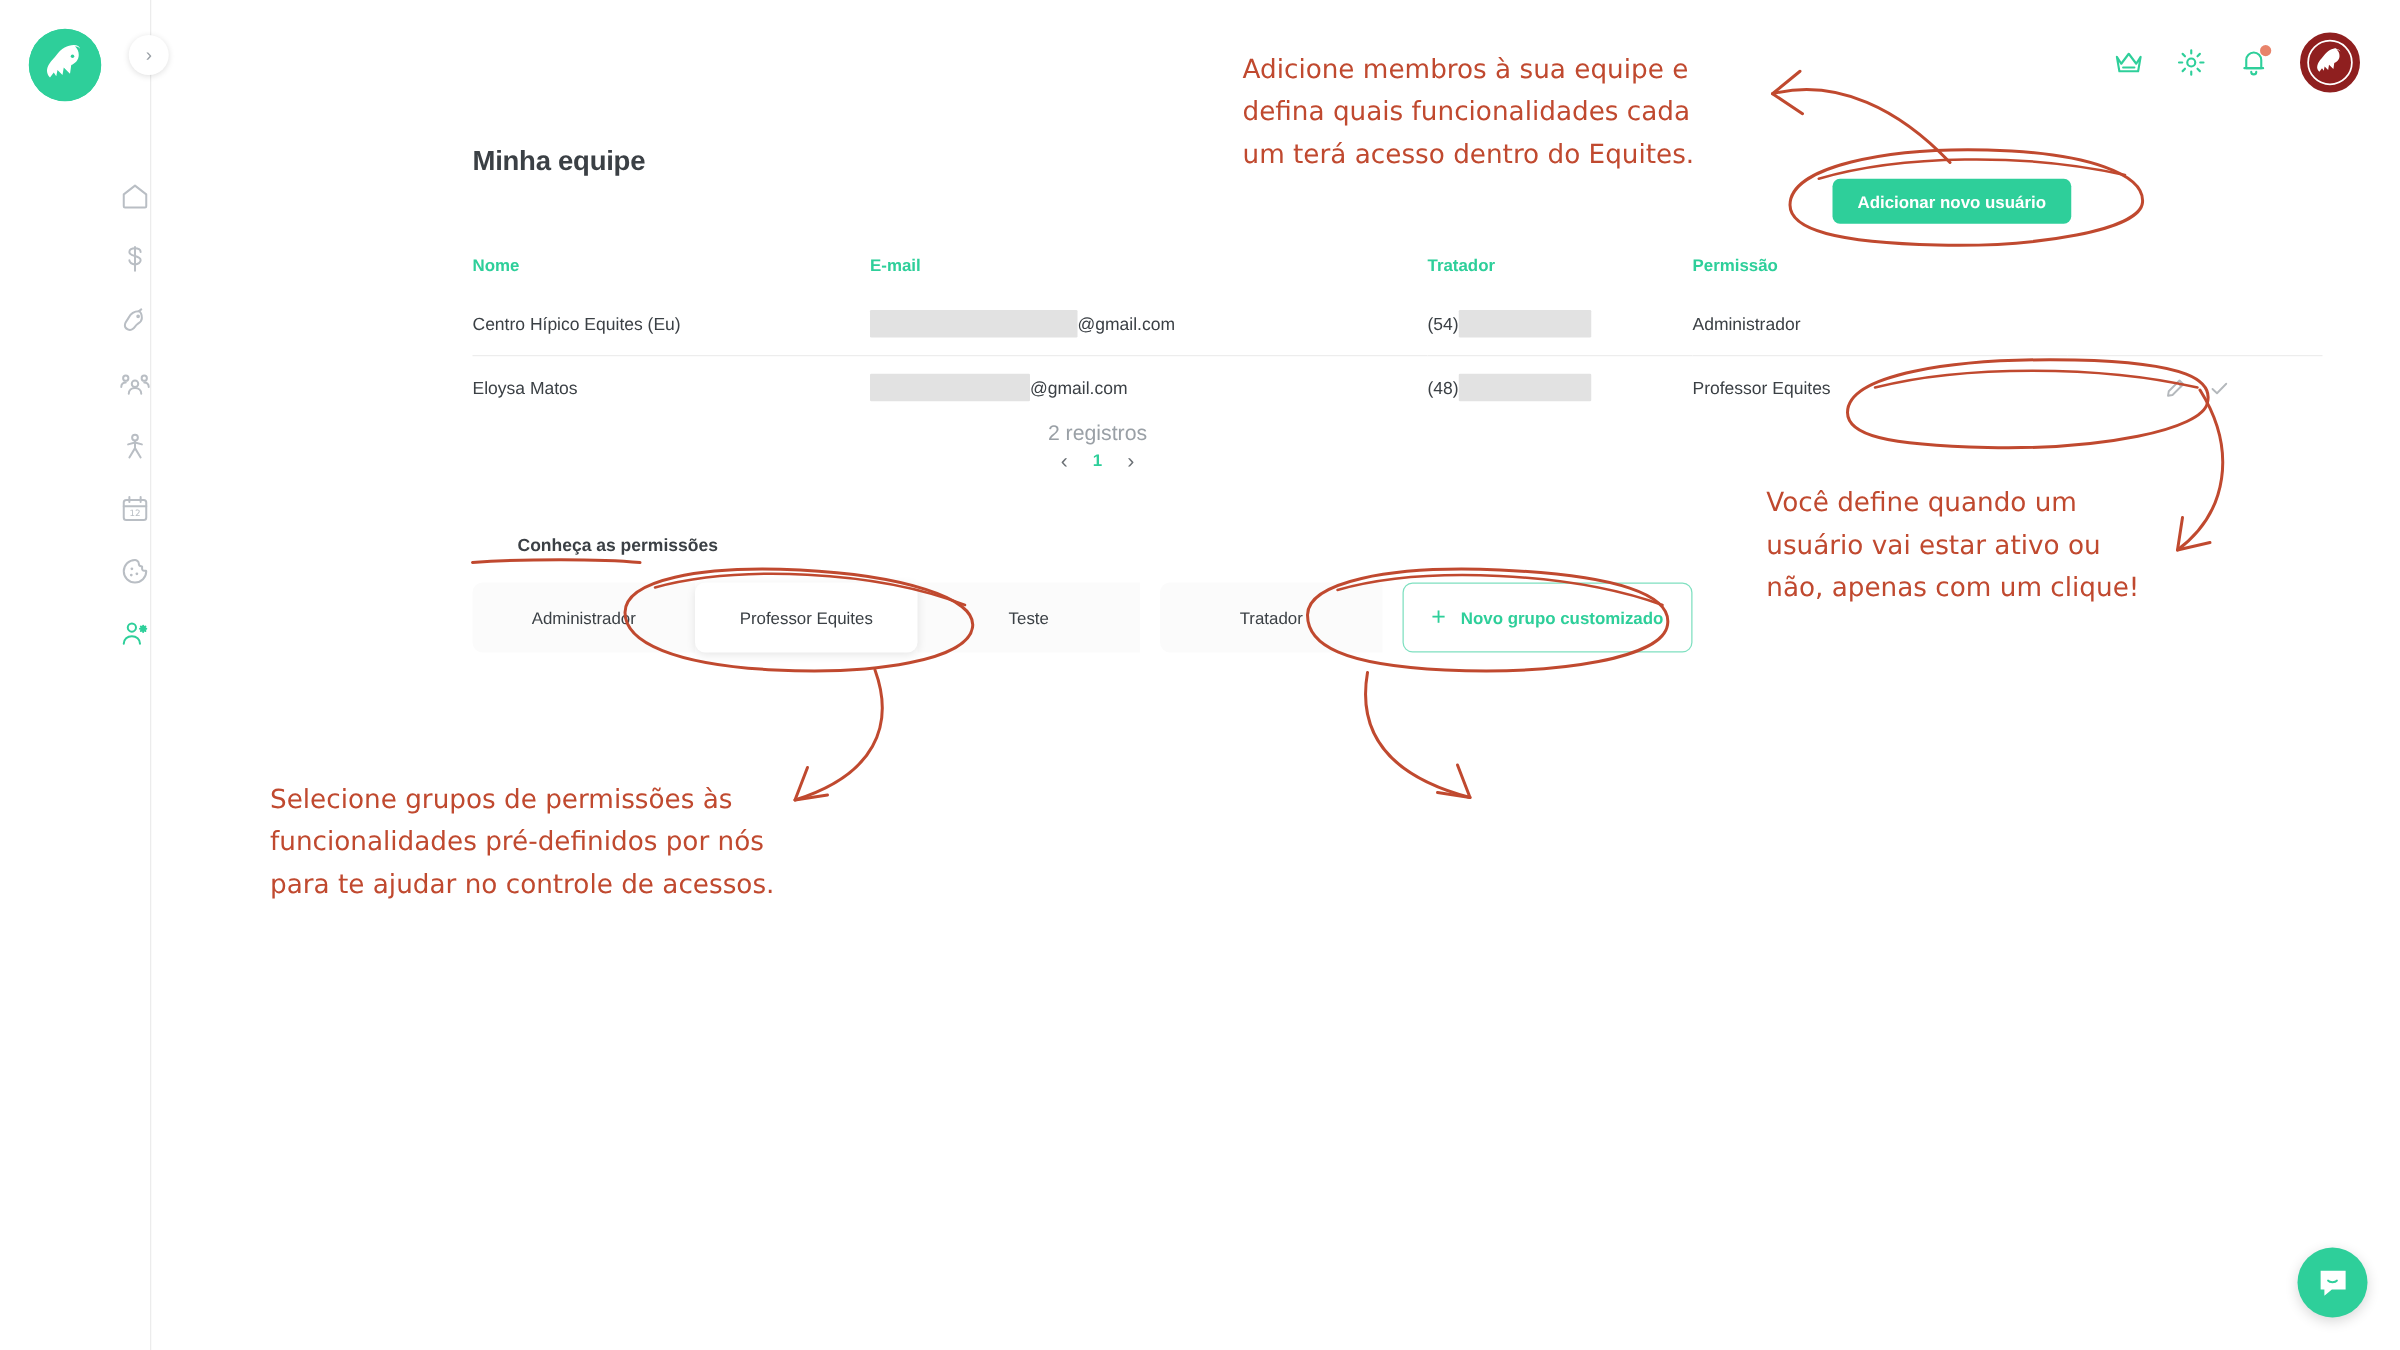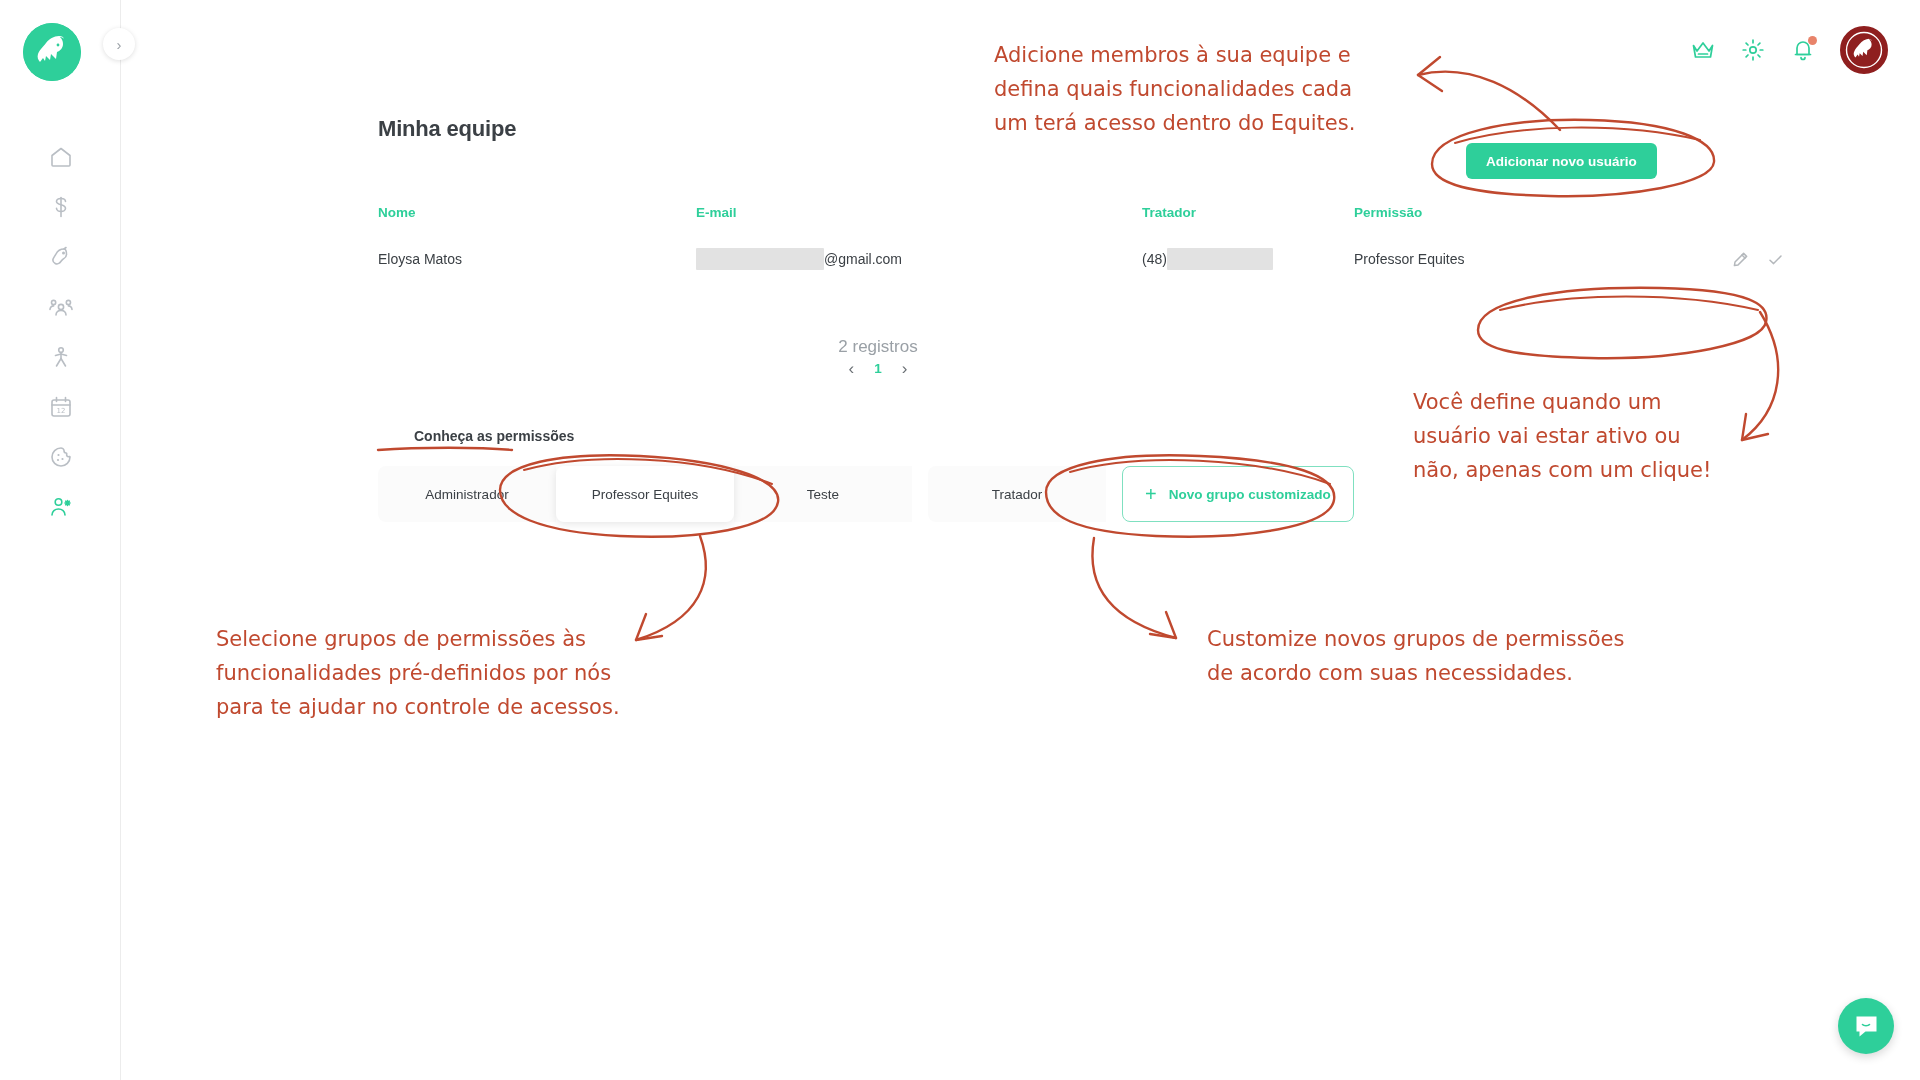--- a/index.html
+++ b/index.html
@@ -24,21 +24,21 @@
     position: absolute; left: 23px; top: 23px;
     width: 58px; height: 58px; border-radius: 50%;
     background: #2ecf9a;
     display:flex; align-items:center; justify-content:center;
     overflow:hidden;
   }
   .sidebar-logo svg { width: 58px; height: 58px; display:block; }
   .nav-list { position:absolute; left:0; top:132px; width:121px; }
   .nav-item {
     width: 121px; height: 50px;
-    display: flex; align-items: center; justify-content: center;
+    display: flex; align-items: center; justify-content: flex-end;
     cursor: pointer;
   }
   .nav-item svg { width: 26px; height: 26px; display:block; }
   .nav-icon-stroke { fill:none; stroke:#b9bec4; stroke-width:1.6;
       stroke-linecap:round; stroke-linejoin:round; }
   .nav-item.active .nav-icon-stroke { stroke:#2ecf9a; }
 
   .sidebar-toggle {
     position: absolute; left: 103px; top: 28px;
     width: 32px; height: 32px; border-radius: 50%;
@@ -353,20 +353,37 @@
       <thead>
         <tr>
           <th>Nome</th>
           <th>E-mail</th>
           <th>Tratador</th>
           <th>Permissão</th>
           <th></th>
         </tr>
       </thead>
       <tbody>
+        <tr>
+          <td>Centro Hípico Equites (Eu)</td>
+          <td>
+            <div class="cell-inline">
+              <span class="redact w-email-1"></span>
+              <span class="txt">@gmail.com</span>
+            </div>
+          </td>
+          <td>
+            <div class="cell-inline">
+              <span class="txt">(54)</span>
+              <span class="redact w-tel"></span>
+            </div>
+          </td>
+          <td>Administrador</td>
+          <td></td>
+        </tr>
         <tr>
           <td>Eloysa Matos</td>
           <td>
             <div class="cell-inline">
               <span class="redact w-email-2"></span>
               <span class="txt">@gmail.com</span>
             </div>
           </td>
           <td>
             <div class="cell-inline">
@@ -458,17 +475,15 @@
 
     <div class="anno-text" id="anno-top">Adicione membros à sua equipe e
 defina quais funcionalidades cada
 um terá acesso dentro do Equites.</div>
     <div class="anno-text" id="anno-right">Você define quando um
 usuário vai estar ativo ou
 não, apenas com um clique!</div>
     <div class="anno-text" id="anno-bl">Selecione grupos de permissões às
 funcionalidades pré-definidos por nós
 para te ajudar no controle de acessos.</div>
-    <div class="anno-text" id="anno-br">Customize novos grupos de permissões
-de acordo com suas necessidades.</div>
   </div>
 
 </div>
 
 </body></html>

